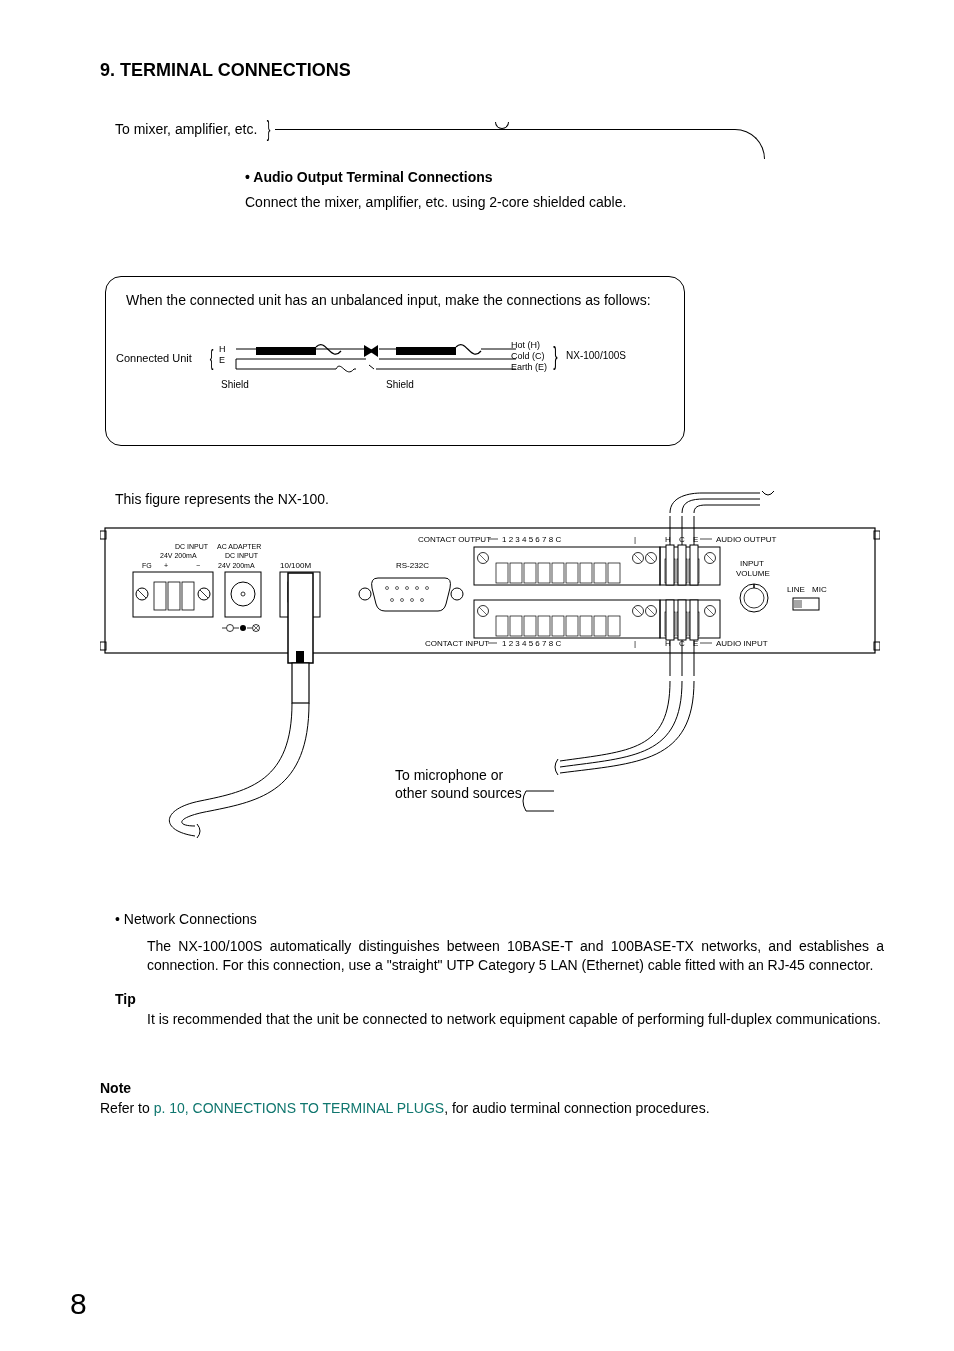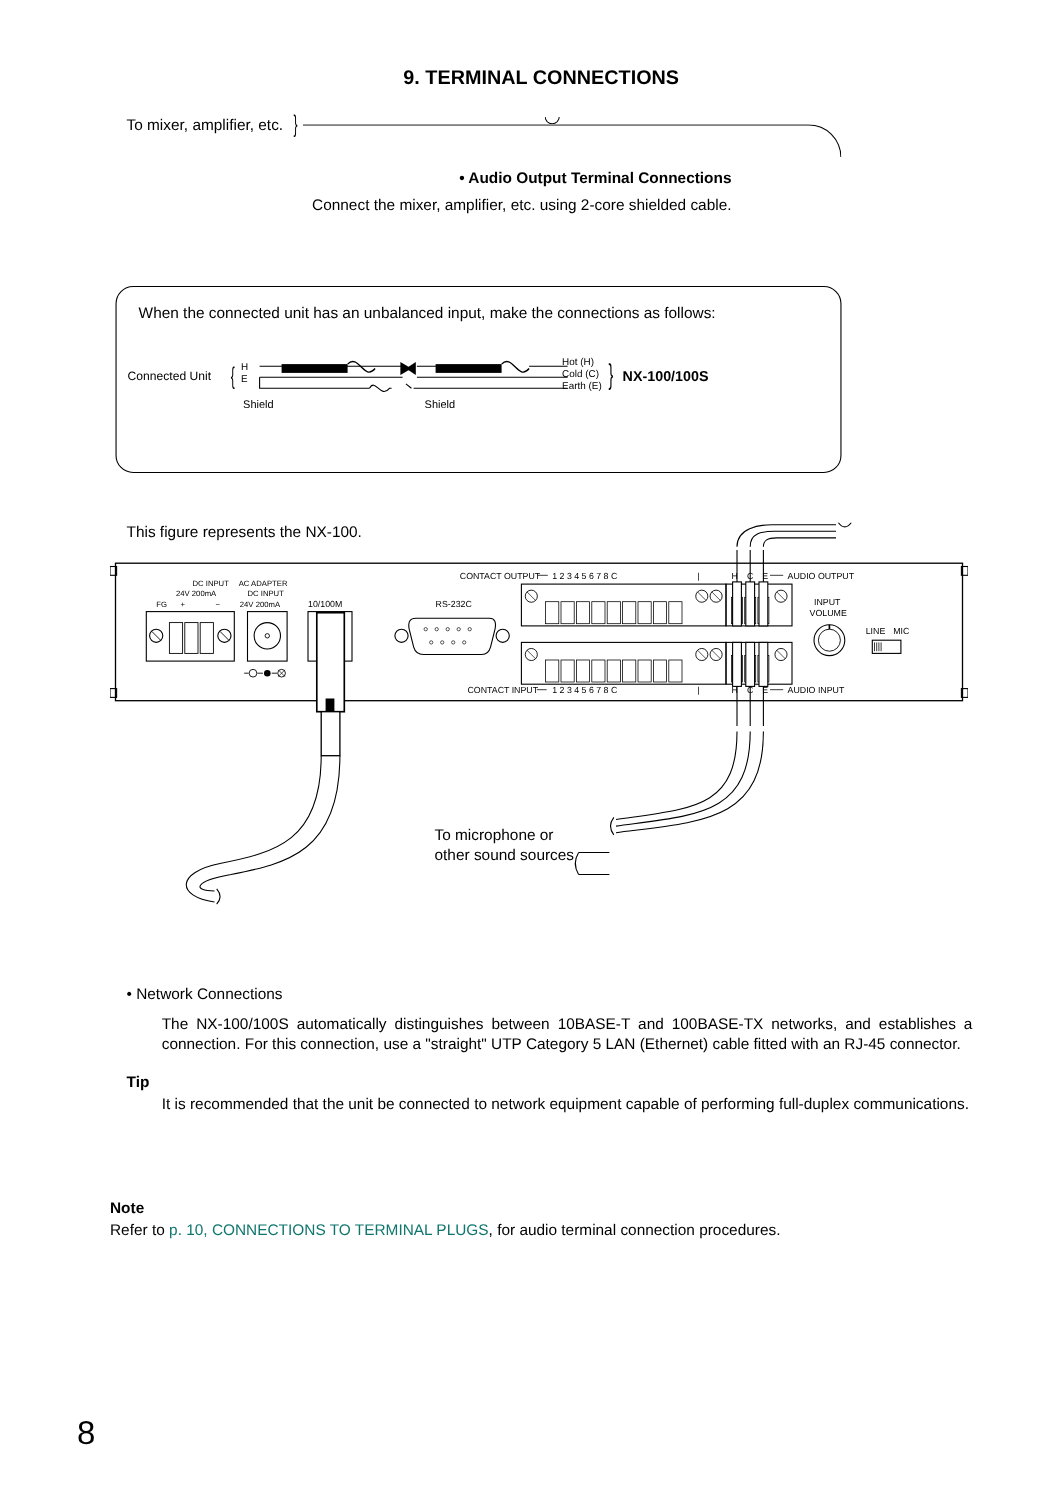--- a/index.html
+++ b/index.html
@@ -12,22 +12,21 @@
     background: #fff;
     color: #000;
     width: 954px;
     height: 1351px;
     position: relative;
     padding: 60px 70px 50px 100px;
   }
   .section-title {
     font-size: 18px;
     font-weight: bold;
-    margin-bottom: 14px;
-    text-align: center;
+    margin-bottom: 30px;
   }
   .upper-diagram {
     position: relative;
     height: 350px;
   }
   .mixer-label {
     font-size: 14px;
     position: absolute;
     top: 10px;
     left: 15px;
@@ -58,37 +57,36 @@
     border: 1px solid #000;
     border-top: none;
     border-radius: 0 0 7px 7px;
     background: #fff;
   }
   .audio-out-block {
     position: absolute;
     top: 58px;
     left: 145px;
     width: 420px;
-    text-align: right;
   }
   .bullet-heading {
     font-size: 14px;
     font-weight: bold;
   }
   .body-text {
     font-size: 14px;
     font-weight: normal;
     margin-top: 8px;
     line-height: 1.35;
   }
   .rounded-box {
     position: absolute;
     top: 165px;
     left: 5px;
-    width: 660px;
+    width: 580px;
     height: 170px;
     border: 1px solid #000;
     border-radius: 16px;
     padding: 14px 20px;
   }
   .box-text {
     font-size: 14px;
     line-height: 1.35;
   }
   .cable-svg {
@@ -141,22 +139,21 @@
     position: absolute;
     top: 64px;
     left: 445px;
     font-size: 26px;
     transform: scaleX(0.5);
   }
   .nx-lab {
     position: absolute;
     top: 73px;
     left: 460px;
-    font-size: 13px;
-    font-weight: bold;
+    font-size: 10px;
   }
   .middle-section {
     position: relative;
     height: 440px;
   }
   .fig-caption {
     font-size: 14px;
     position: absolute;
     top: 30px;
     left: 15px;
@@ -210,21 +207,21 @@
   .just {
     text-align: justify;
     margin-left: 32px;
   }
   .tip-heading {
     font-size: 14px;
     font-weight: bold;
     margin-top: 16px;
   }
   .note-block {
-    margin-top: 77px;
+    margin-top: 51px;
   }
   .note-heading {
     font-size: 14px;
     font-weight: bold;
     margin-bottom: 3px;
   }
   .link {
     color: #0f766e;
   }
   .page-num {

